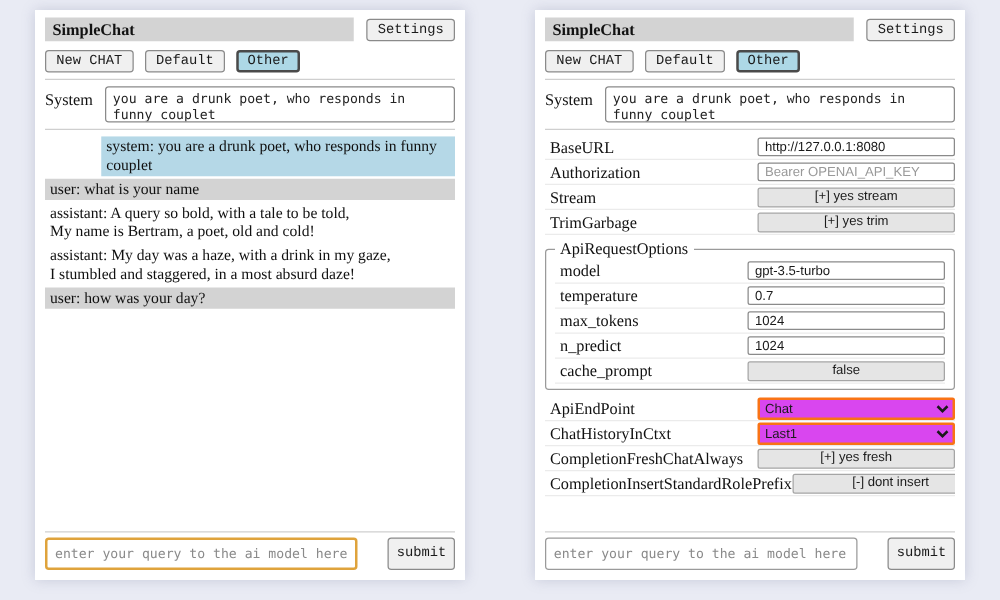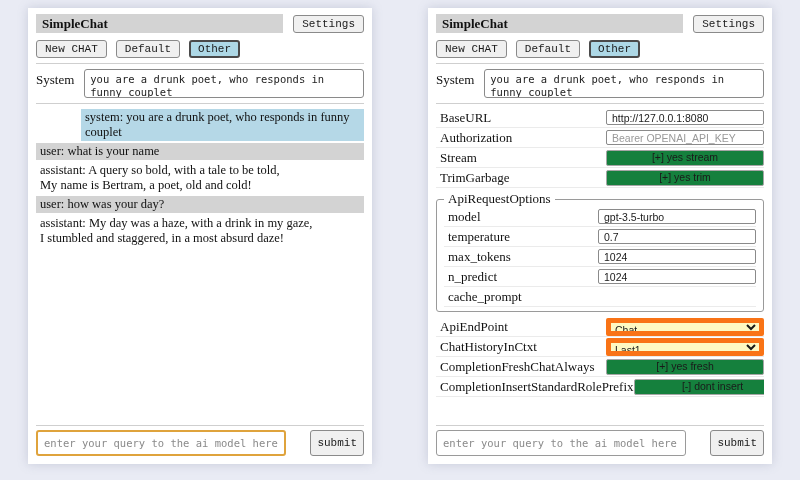--- a/index.html
+++ b/index.html
@@ -80,28 +80,28 @@
   }
   .srow .lbl { flex: 1; font-size: 13px; color: #111; padding-left: 4px; }
   .ctl { width: 158px; flex: 0 0 auto; }
   input.ctl {
     height: 15px; border: 1px solid #8a8a8a; border-radius: 2px;
     font-family: "Liberation Sans", sans-serif; font-size: 10.5px;
     padding: 0 5px; color: #1a1a1a; outline: none;
   }
   input.ctl::placeholder { color: #999; }
   button.ctl {
-    height: 16px; background: #15803d;
+    height: 16px; background: #e5e5e5;
     border: 1px solid #a5a5a5; border-radius: 2px;
     font-family: "Liberation Sans", sans-serif; font-size: 10.5px;
     line-height: 13px; color: #1a1a1a; cursor: pointer; padding: 0;
   }
   select.ctl {
     height: 18px; font-family: "Liberation Sans", sans-serif; font-size: 10.5px;
-    border: 5px solid #f97316; border-radius: 2px; background: #fef9c3; color: #1a1a1a;
+    border: 2px solid #f97316; border-radius: 2px; background: #d946ef; color: #1a1a1a;
   }
   fieldset.srow-group {
     border: 1px solid #9a9a9a; border-radius: 3px;
     margin: 3px 0 5px 0; padding: 0 7px 4px 7px;
   }
   fieldset.srow-group legend { font-size: 13px; padding: 0 4px; color: #111; }
 </style>
 </head>
 <body>
 
@@ -119,23 +119,23 @@
   <div class="system-row">
     <span class="system-label">System</span>
     <textarea class="system-input" spellcheck="false" style="">you are a drunk poet, who responds in funny couplet</textarea>
   </div>
   <hr class="divider">
   <div class="chat-log">
       <div class="msg system">system: you are a drunk poet, who responds in funny couplet</div>
       <div class="msg user">user: what is your name</div>
       <div class="msg assistant">assistant: A query so bold, with a tale to be told,
 My name is Bertram, a poet, old and cold!</div>
-      <div class="msg user">user: how was your day?</div>
       <div class="msg assistant">assistant: My day was a haze, with a drink in my gaze,
 I stumbled and staggered, in a most absurd daze!</div>
+      <div class="msg user">user: how was your day?</div>
     </div>
   <hr class="divider">
   <div class="query-row">
     <input class="query-input" placeholder="enter your query to the ai model here" style="">
     <button class="btn submit-btn">submit</button>
   </div>
 </div>
 
 <div class="panel">
   <div class="header">
@@ -183,20 +183,21 @@
         <div class="srow">
           <span class="lbl">max_tokens</span>
           <input class="ctl" value="1024" style="">
         </div>
         <div class="srow">
           <span class="lbl">n_predict</span>
           <input class="ctl" value="1024" style="">
         </div>
         <div class="srow">
           <span class="lbl">cache_prompt</span>
+          <button class="ctl">false</button>
         </div>
       </fieldset>
       <div class="srow">
         <span class="lbl">ApiEndPoint</span>
         <select class="ctl"><option>Chat</option></select>
       </div>
       <div class="srow">
         <span class="lbl">ChatHistoryInCtxt</span>
         <select class="ctl"><option>Last1</option></select>
       </div>

